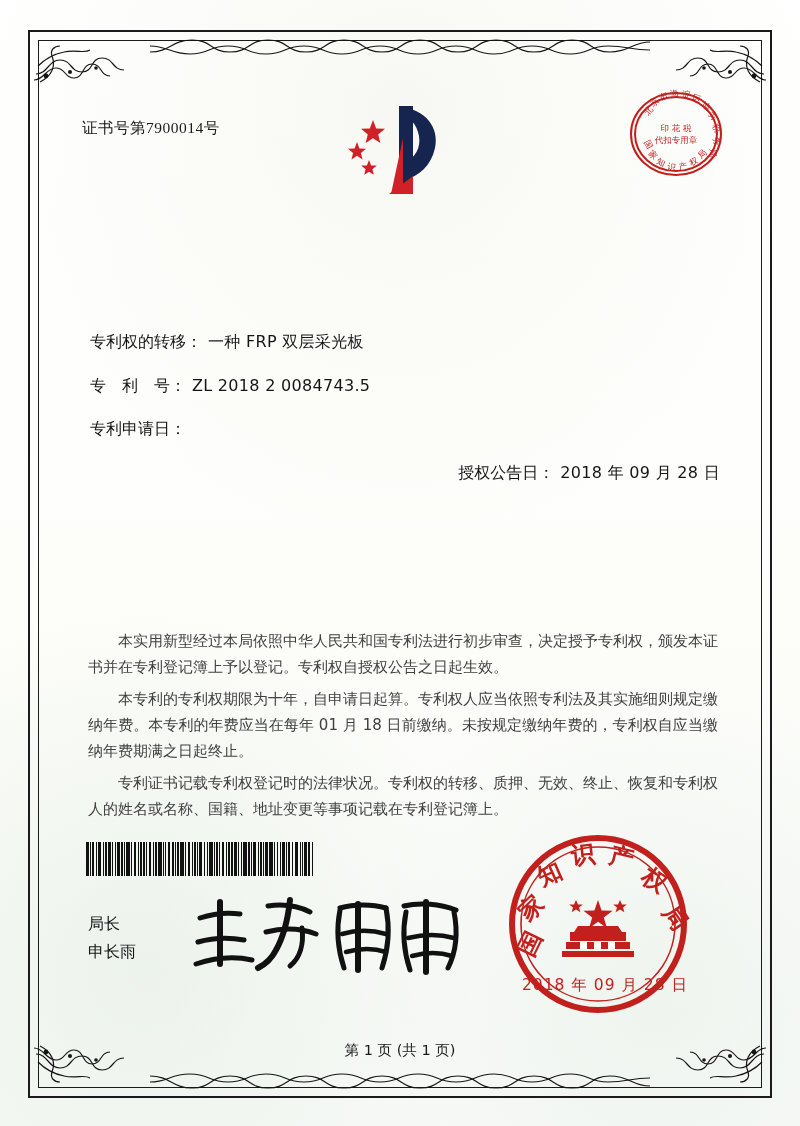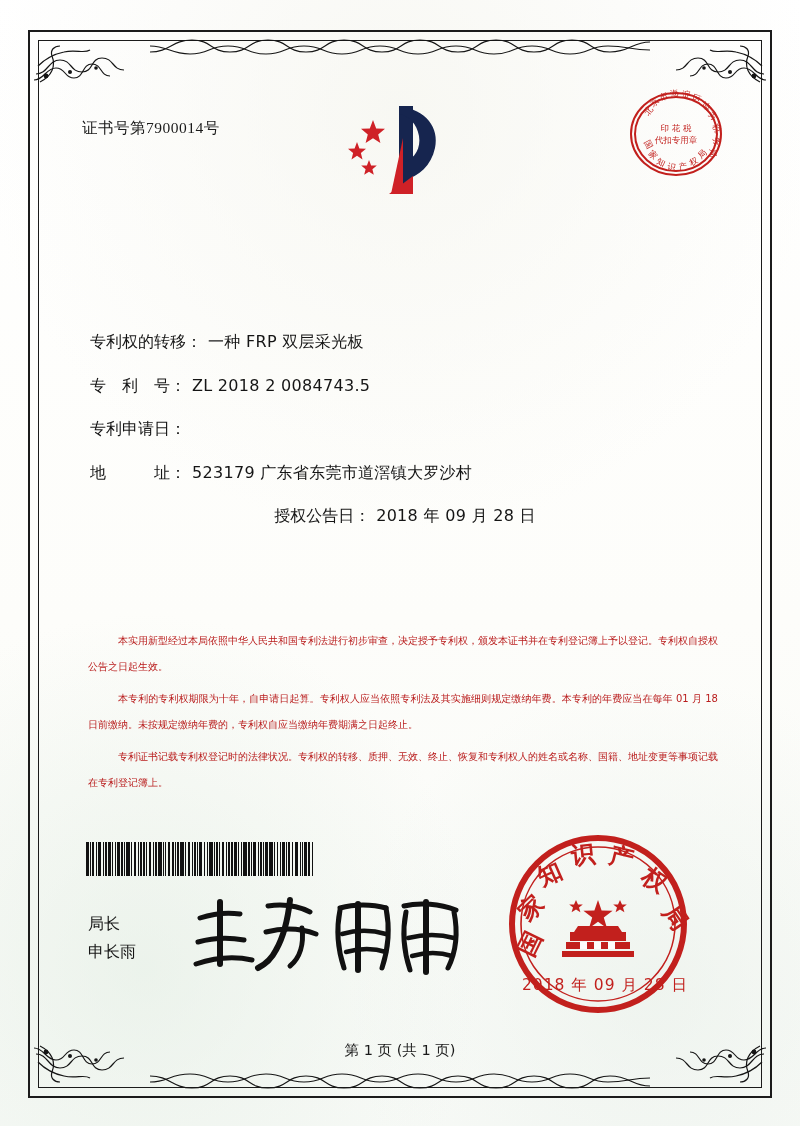--- a/index.html
+++ b/index.html
@@ -135,38 +135,38 @@
     white-space: pre;
     font-family: "DejaVu Sans", sans-serif;
   }
   .field-value {
     flex: 1 1 auto;
     padding-left: 6px;
     font-family: "DejaVu Sans", sans-serif;
     letter-spacing: 0.3px;
   }
   .field-row.split {
-    justify-content: center;
+    justify-content: flex-end;
   }
   .field-right {
     margin-left: auto;
     display: flex;
     align-items: baseline;
     padding-right: 10px;
   }
 
   
   .body-text {
     position: absolute;
     left: 28px;
     right: 22px;
     top: 558px;
-    font-size: 10px;
+    font-size: 15px;
     line-height: 26px;
-    color: #b91c1c;
+    color: #404040;
     text-align: justify;
     font-family: "DejaVu Sans", sans-serif;
   }
   .body-text p {
     margin: 0 0 6px 0;
     text-indent: 30px;
   }
 
   
   .barcode {
@@ -344,24 +344,20 @@
         <span class="field-label">专利权的转移：</span>
         <span class="field-value">一种 FRP 双层采光板</span>
       </div>
       <div class="field-row">
         <span class="field-label">专　利　号：</span>
         <span class="field-value">ZL 2018 2 0084743.5</span>
       </div>
       <div class="field-row">
         <span class="field-label">专利申请日：</span>
       </div>
-      <div class="field-row">
-        <span class="field-label">地　　　址：</span>
-        <span class="field-value">523179 广东省东莞市道滘镇大罗沙村</span>
-      </div>
       <div class="field-row split">
         <span class="field-label">授权公告日：</span>
         <span class="field-value" style="flex:0 0 auto;">2018 年 09 月 28 日</span>
       </div>
     </div>
 
     <div class="body-text">
       <p>本实用新型经过本局依照中华人民共和国专利法进行初步审查，决定授予专利权，颁发本证书并在专利登记簿上予以登记。专利权自授权公告之日起生效。</p>
       <p>本专利的专利权期限为十年，自申请日起算。专利权人应当依照专利法及其实施细则规定缴纳年费。本专利的年费应当在每年 01 月 18 日前缴纳。未按规定缴纳年费的，专利权自应当缴纳年费期满之日起终止。</p>
       <p>专利证书记载专利权登记时的法律状况。专利权的转移、质押、无效、终止、恢复和专利权人的姓名或名称、国籍、地址变更等事项记载在专利登记簿上。</p>

